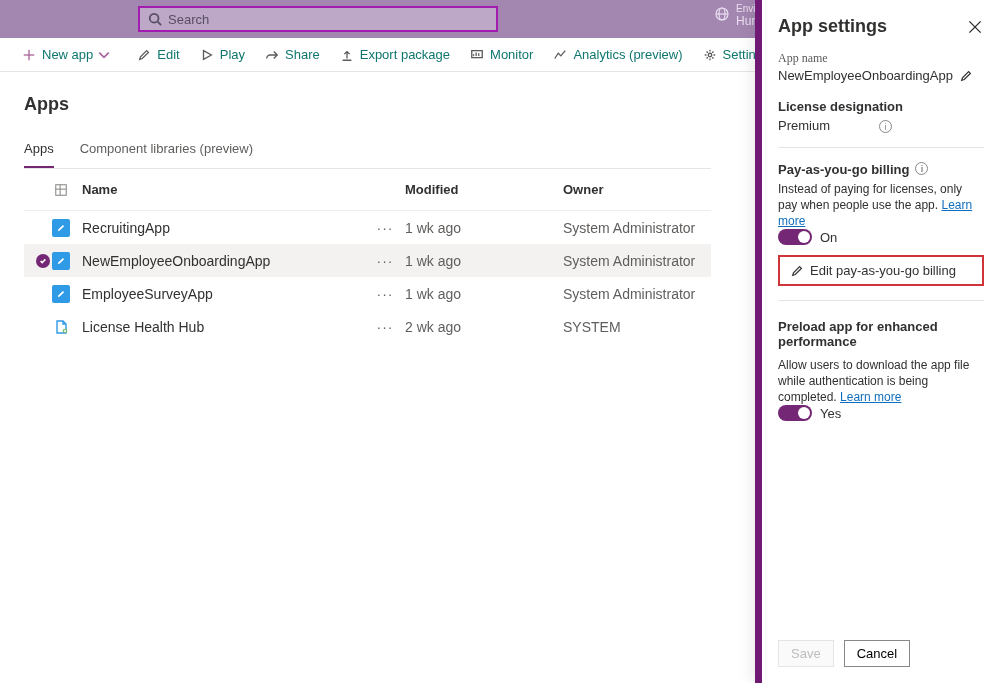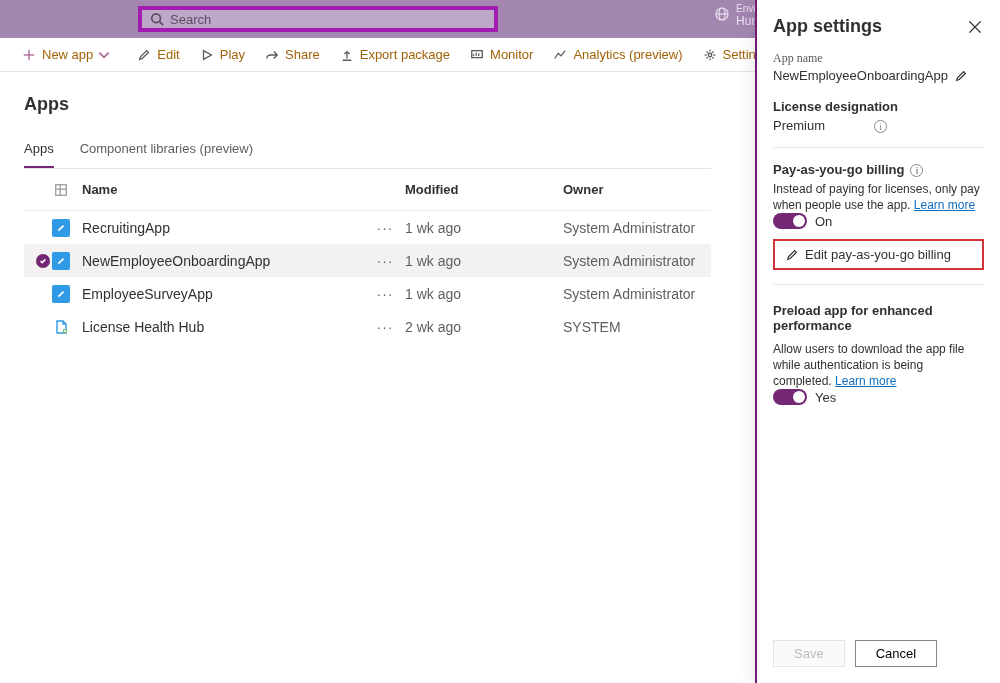--- a/index.html
+++ b/index.html
@@ -1,31 +1,31 @@
 <!DOCTYPE html>
 <html><head>
 <meta charset="utf-8">
 <style>
   * { box-sizing: border-box; margin: 0; padding: 0; font-family: "Segoe UI", Arial, sans-serif; }
   html,body { width:1000px; height:683px; overflow:hidden; background:#fff; color:#323130; }
   
   .topbar { position:relative; height:38px; background:#a487b1; display:flex; align-items:center; padding:0 12px; color:#fff; }
-  .searchbox { position:absolute; left:138px; top:6px; width:360px; height:26px; background:#bda8c8; border:4px solid #a21caf; display:flex; align-items:center; padding:0 8px; color:#584d63;}
+  .searchbox { position:absolute; left:138px; top:6px; width:360px; height:26px; background:#bda8c8; border:2px solid #a21caf; display:flex; align-items:center; padding:0 8px; color:#584d63;}
   .searchbox svg { width:14px; height:14px; margin-right:6px; fill:none; stroke:#584d63; stroke-width:2;}
   .searchbox input { flex:1; border:none; background:transparent; font-size:13px; color:#584d63; outline:none;}
   .searchbox input::placeholder { color:#584d63; }
   .envbox { position:absolute; right:230px; top:3px; display:flex; align-items:center; font-size:11px; color:#e9dff0; }
   .envbox .envicon { margin-right:6px; }
   .envbox .envtext { line-height:12px; }
   .envbox .envtext .small { font-size:10px; }
   .envbox .envtext .big { font-size:12px; }
 
   
   .cmdbar { height:34px; border-bottom:1px solid #e5e5e5; display:flex; align-items:center; padding:0 12px; }
-  .cmdbtn { display:flex; align-items:center; font-size:13px; color:#a16207; padding:0 10px; height:34px; cursor:pointer; }
+  .cmdbtn { display:flex; align-items:center; font-size:13px; color:#0f766e; padding:0 10px; height:34px; cursor:pointer; }
   .cmdbtn svg { width:14px; height:14px; margin-right:6px; fill:none; stroke:#5d5a5a; stroke-width:1.5; }
   .cmdbtn.newapp svg { stroke:#a8649b; }
   .cmdbtn.newapp .chev { margin-left:4px; }
 
   
   .main { position:absolute; top:72px; left:0; right:265px; bottom:0; padding:22px 24px 0 24px; }
   .pagetitle { font-size:18px; font-weight:600; margin-bottom:18px; }
   .tabs { display:flex; gap:26px; border-bottom:1px solid #e5e5e5; margin-bottom:0;}
   .tab { font-size:13px; padding:8px 0 10px 0; color:#605e5c; cursor:pointer; }
   .tab.active { color:#323130; border-bottom:2px solid #742774; font-weight:400; }
@@ -40,43 +40,43 @@
   .row.selected { background:#f3f2f1;}
   .badge { width:18px; height:18px; border-radius:2px; display:flex; align-items:center; justify-content:center;}
   .badge.purple { background:#2f9ae5;}
   .badge.purple svg { fill:#fff;}
   .badge.doc svg { stroke:#2f9ae5;}
   .checkcircle { width:14px; height:14px; border-radius:50%; background:#742774; display:flex; align-items:center; justify-content:center;}
   .checkcircle svg { stroke:#fff; stroke-width:2; fill:none;}
   .more-dots { letter-spacing:1px; cursor:pointer; }
 
   
-  .panel { position:absolute; top:0; right:0; width:245px; height:683px; background:#fff; border-left:2px solid #701a75; box-shadow:-4px 0 14px rgba(0,0,0,0.08); padding:16px 16px 0 16px; display:flex; flex-direction:column;}
+  .panel { position:absolute; top:0; right:0; width:245px; height:683px; background:#fff; border-left:7px solid #701a75; box-shadow:-4px 0 14px rgba(0,0,0,0.08); padding:16px 16px 0 16px; display:flex; flex-direction:column;}
   .panel-head { display:flex; align-items:center; justify-content:space-between; margin-bottom:14px;}
   .panel-title { font-size:18px; font-weight:600;}
   .closebtn { width:18px; height:18px; cursor:pointer; }
   .closebtn svg { stroke:#323130; stroke-width:1.2; }
   .label { font-size:12px; color:#5d5a5a; margin-bottom:2px;font-family:Liberation Serif, serif;}
   .valrow { display:flex; align-items:center; font-size:13px; margin-bottom:12px;}
   .valrow svg.pen { width:14px; height:14px; margin-left:6px; stroke:#323130; fill:none; stroke-width:1.4; cursor:pointer;}
   .section-h { font-size:13px; font-weight:600; margin:4px 0 4px 0;}
   .premiumrow { font-size:13px; display:flex; align-items:flex-end;gap:43px;}
   .infoicon { width:13px; height:13px; border:1px solid #8a8886; border-radius:50%; display:inline-flex; align-items:center; justify-content:center; font-size:9px; color:#8a8886; margin-left:6px;}
   .divider { border-top:1px solid #e5e5e5; margin:14px 0;}
-  .paygo-h { display:flex; align-items:flex-end; font-size:13px; font-weight:600; }
+  .paygo-h { display:flex; align-items:flex-start; font-size:13px; font-weight:600; }
   .desc { font-size:12px; color:#323130; margin-top:4px; line-height:16px;}
   .desc a { color:#106ebe; text-decoration:underline; cursor:pointer;}
   .toggle-row { display:flex; align-items:center; margin-top:0;}
   .toggle { width:34px; height:16px; border-radius:8px; background:#742774; position:relative; cursor:pointer;}
   .toggle .knob { position:absolute; right:2px; top:2px; width:12px; height:12px; background:#fff; border-radius:50%;}
   .toggle-label { font-size:13px; margin-left:8px;}
   .editpaygo { border:2px solid #d13438; display:inline-flex; align-items:center; padding:6px 10px; margin-top:10px; font-size:13px; cursor:pointer;}
   .editpaygo svg { width:14px; height:14px; margin-right:6px; stroke:#323130; fill:none; stroke-width:1.4;}
   .panel-footer { margin-top:auto; display:flex; gap:10px; padding:14px 0 16px 0;}
-  .btn { font-size:13px; padding:5px 20px; border:1px solid #8a8886; background:#fff; cursor:pointer;margin-top:32px;}
+  .btn { font-size:13px; padding:5px 12px; border:1px solid #8a8886; background:#fff; cursor:pointer;margin-top:32px;}
   .btn.disabled { color:#bdbdbd; border-color:#e5e5e5; background:#fafafa; cursor:default;}
   svg { overflow:visible; }
 </style>
 </head>
 <body>
 
 <div class="topbar">
   <div class="searchbox">
     <svg viewBox="0 0 16 16">
         <circle cx="7" cy="7" r="5"></circle>

